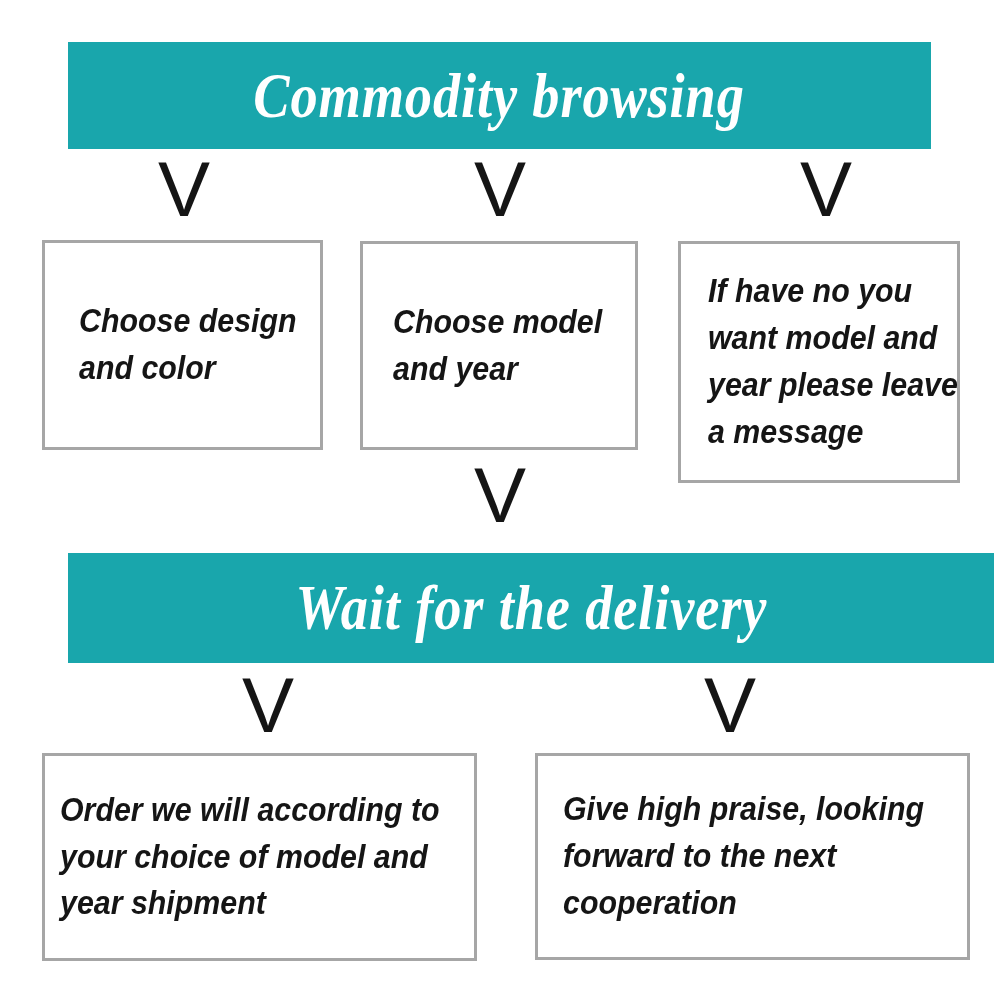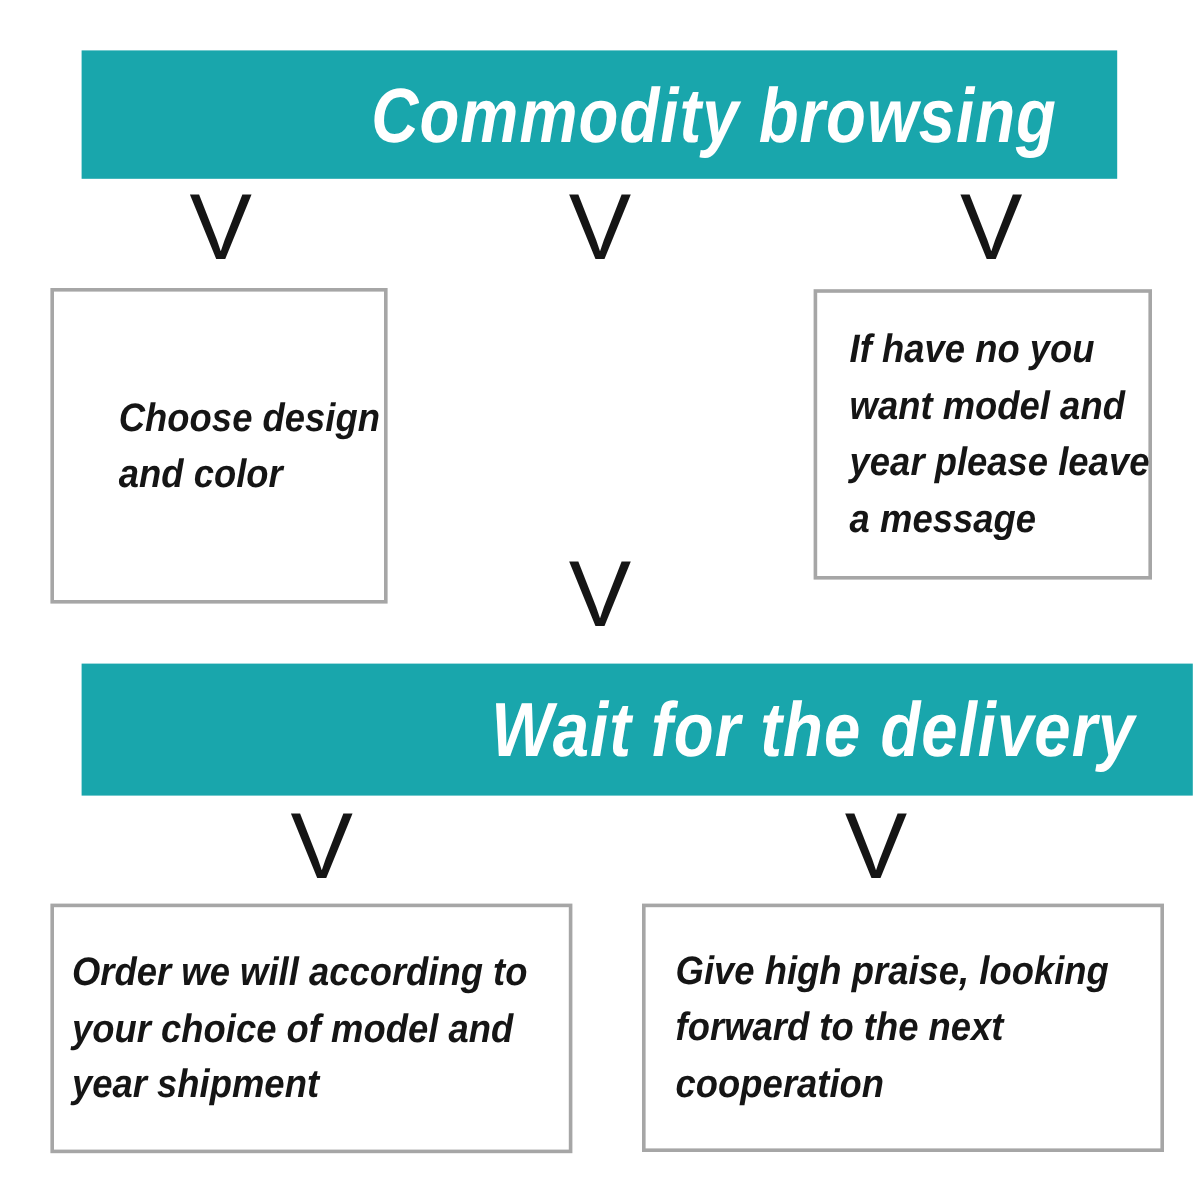--- a/index.html
+++ b/index.html
@@ -17,21 +17,22 @@
     width: 1000px;
     height: 1000px;
     background: var(--background);
     overflow: hidden;
   }
   .banner {
     position: absolute;
     background: var(--accent);
     display: flex;
     align-items: center;
-    justify-content: flex-end;
+    justify-content: center;
+    font-family: Liberation Serif, serif;
   }
   .banner-title {
     color: var(--banner_text);
     font-size: 64px;
     font-weight: bold;
     font-style: italic;
     letter-spacing: 1px;
     white-space: pre;
     transform: scaleX(0.85);
     transform-origin: 50% 50%;
@@ -48,21 +49,21 @@
   .step-text {
     color: var(--text);
     font-size: 33px;
     font-weight: bold;
     font-style: italic;
     line-height: 1.42;
     white-space: pre;
     transform: scaleX(0.92);
     transform-origin: 0 50%;
   }
-  .box-1 { left: 42px;  top: 240px; width: 281px; height: 263px; padding-left: 54px; }
+  .box-1 { left: 42px;  top: 240px; width: 281px; height: 210px; padding-left: 34px; }
   .box-2 { left: 360px; top: 241px; width: 278px; height: 209px; padding-left: 30px; }
   .box-3 { left: 678px; top: 241px; width: 282px; height: 242px; padding-left: 27px; }
   .box-4 { left: 42px;  top: 753px; width: 435px; height: 208px; padding-left: 15px; }
   .box-5 { left: 535px; top: 753px; width: 435px; height: 207px; padding-left: 25px; }
   .arrow {
     position: absolute;
     width: 66px;
     height: 66px;
     display: flex;
     align-items: center;
@@ -89,20 +90,24 @@
   </div>
 
   <div class="arrow arrow-r1-1">V</div>
   <div class="arrow arrow-r1-2">V</div>
   <div class="arrow arrow-r1-3">V</div>
 
   <div class="step-box box-1">
     <div class="step-text">Choose design
 and color</div>
   </div>
+  <div class="step-box box-2">
+    <div class="step-text">Choose model
+and year</div>
+  </div>
   <div class="step-box box-3">
     <div class="step-text">If have no you
 want model and
 year please leave
 a message</div>
   </div>
 
   <div class="arrow arrow-mid">V</div>
 
   <div class="banner banner-mid">

